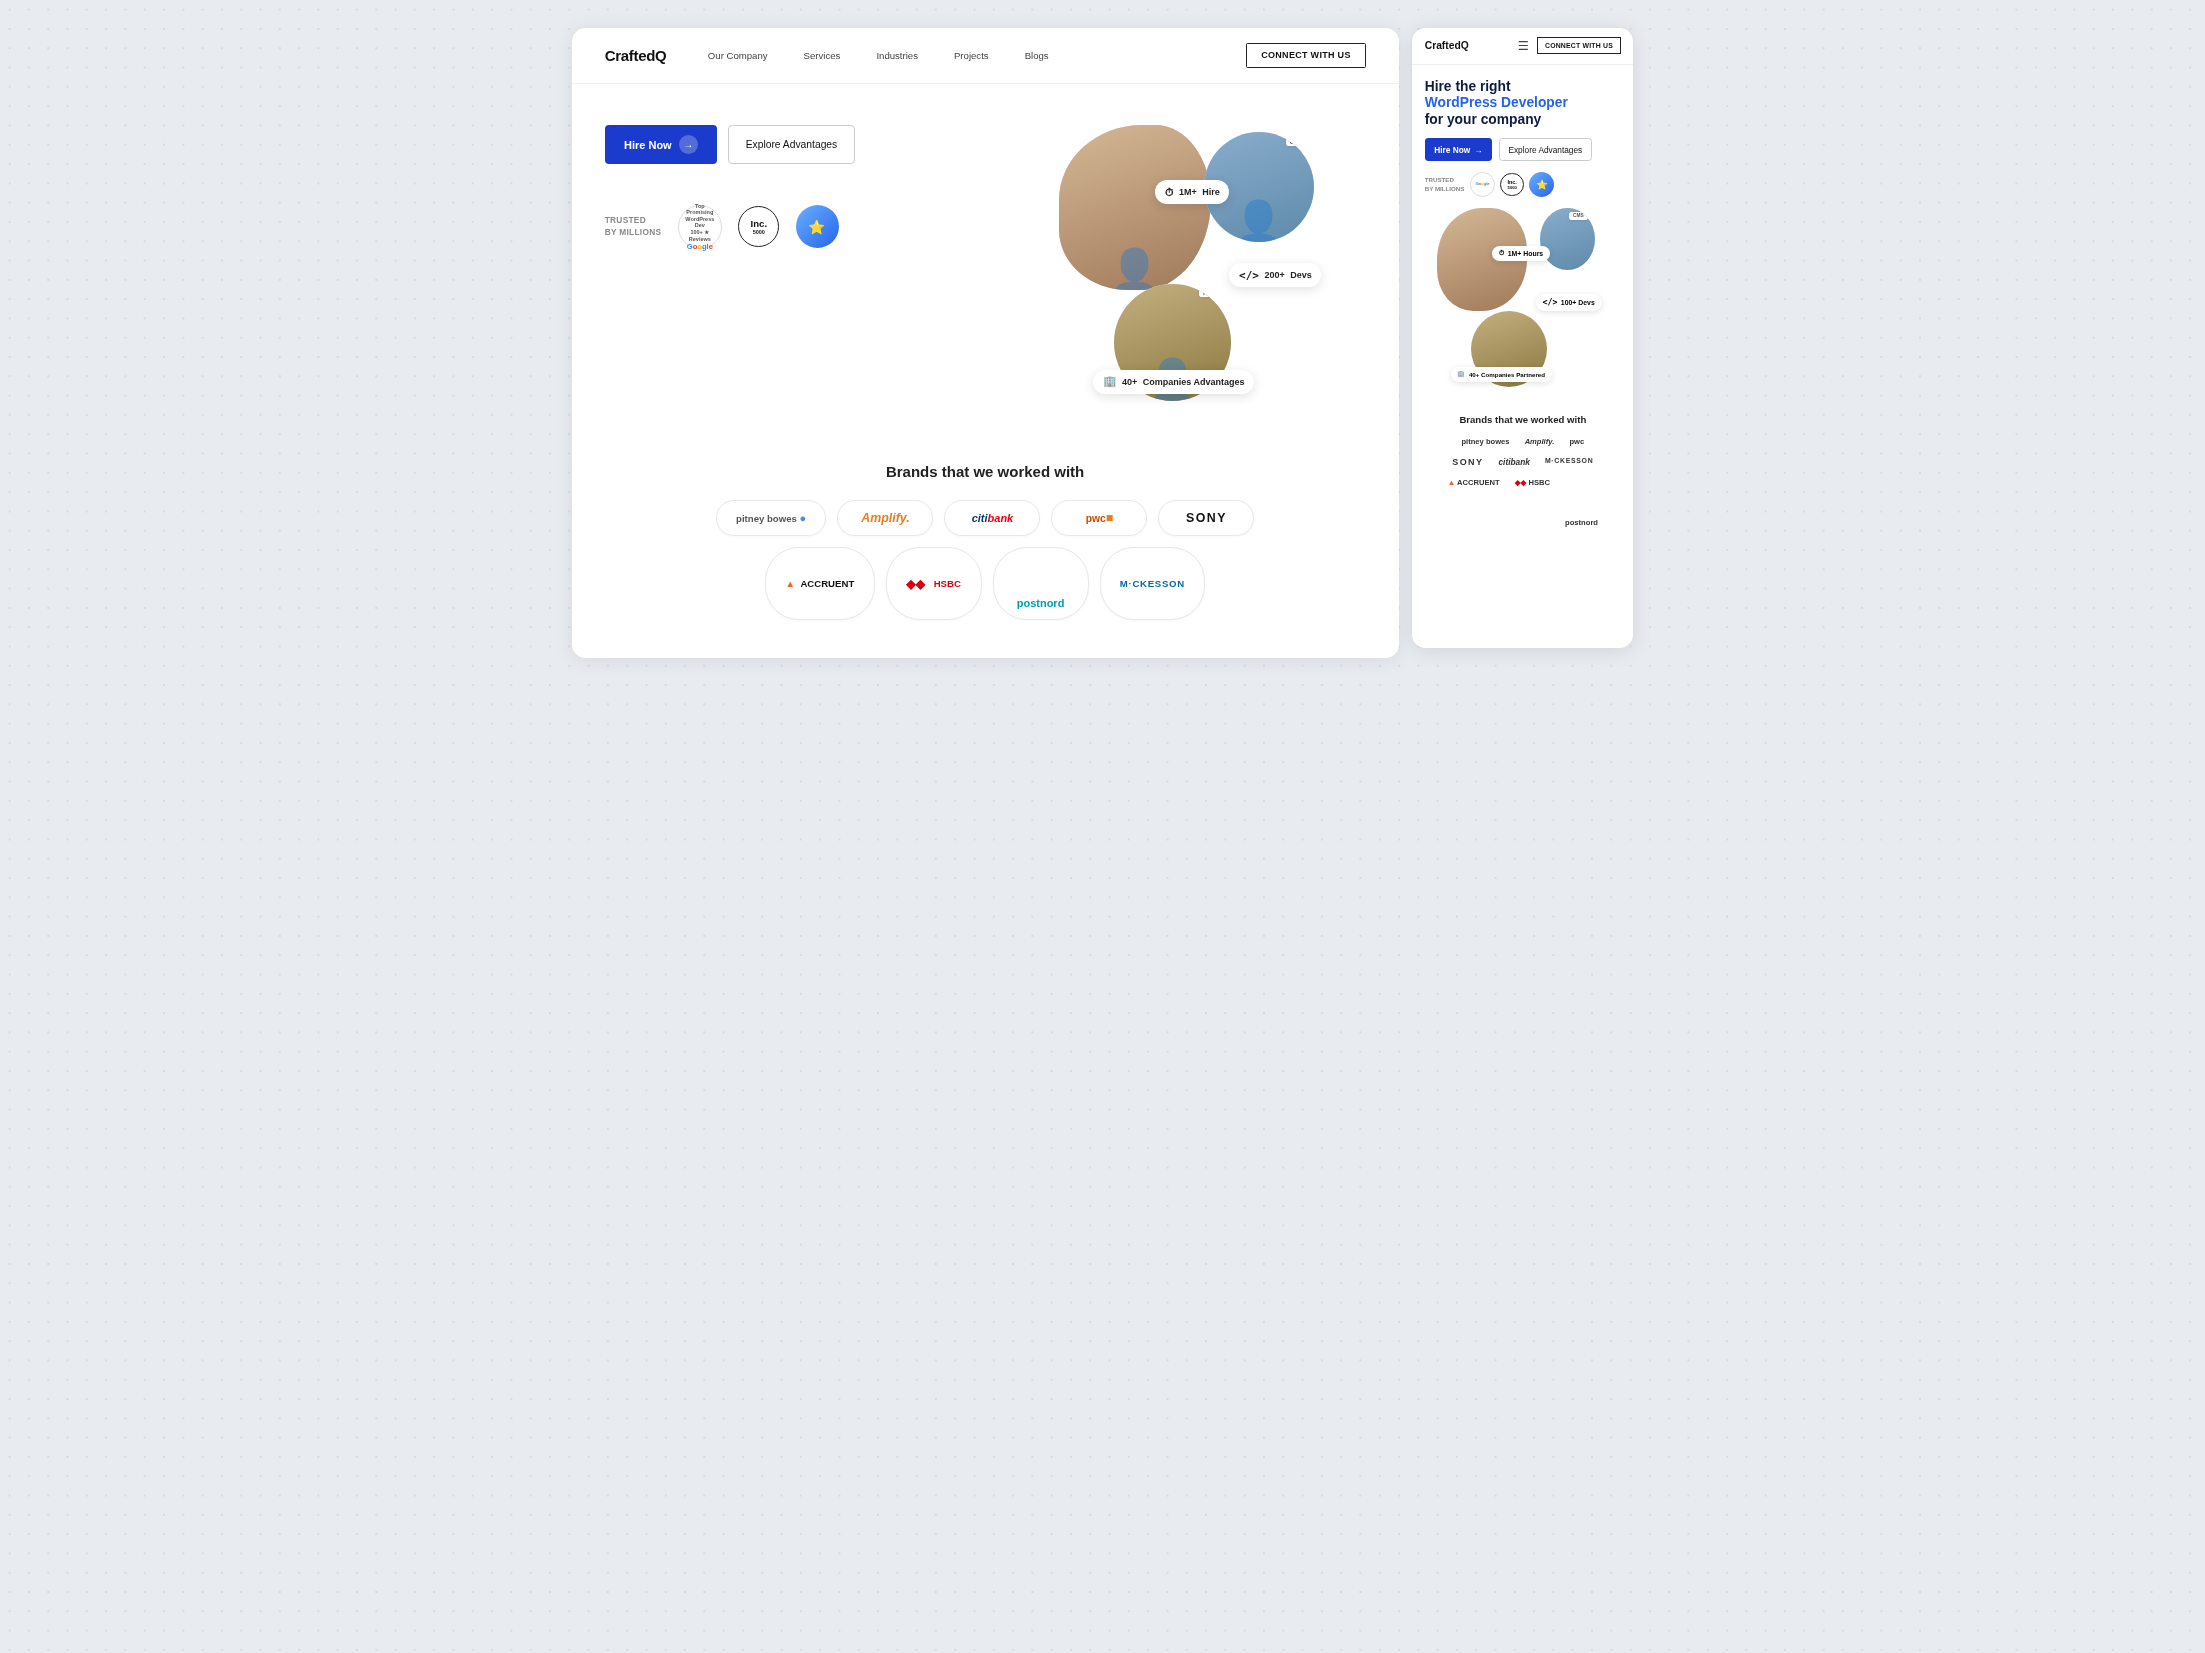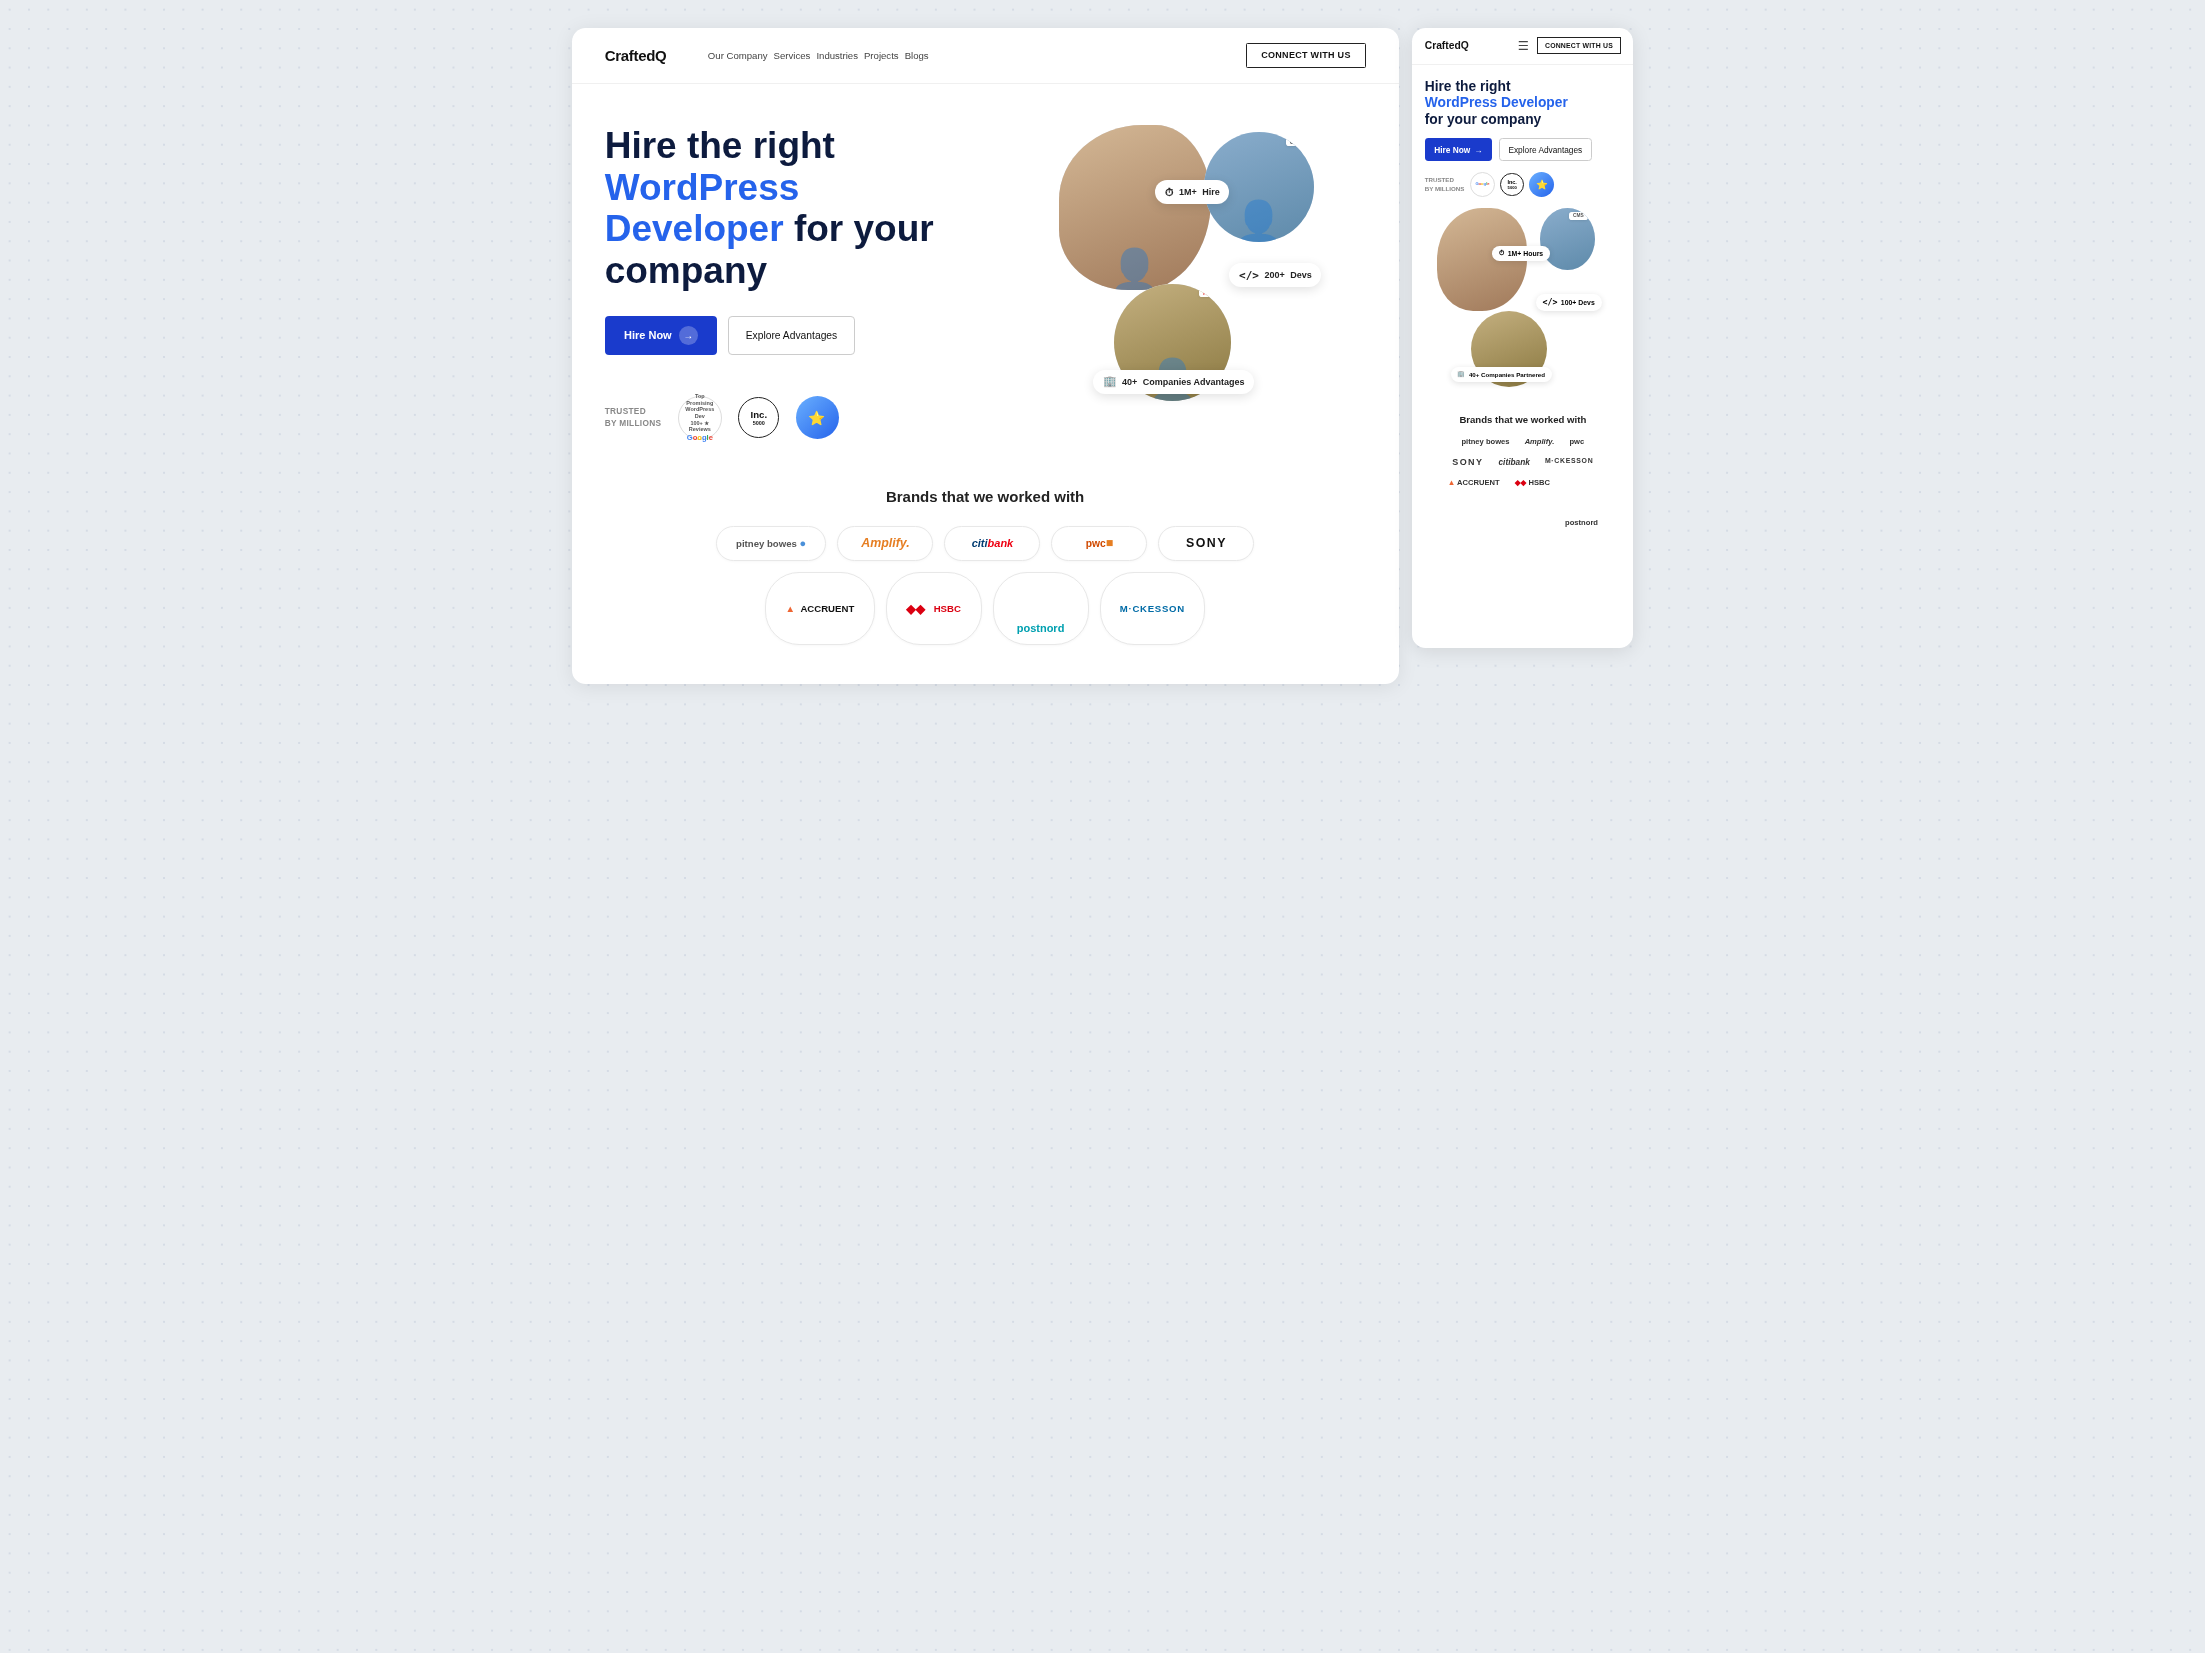--- a/index.html
+++ b/index.html
@@ -52,21 +52,21 @@
     }
     .logo {
       font-size: 15px;
       font-weight: 700;
       color: #111;
       margin-right: 13.8px;
       letter-spacing: -0.3px;
     }
     .nav-links {
       display: flex;
-      gap: 6px;
+      gap: 36px;
       flex: 1;
       align-items: flex-end;
     }
     .nav-link {
       font-size: 9.6px;
       color: #444;
       cursor: pointer;
       text-decoration: none;
       font-weight: 400;
     }
@@ -585,24 +585,20 @@
         <a class="nav-link">Services</a>
         <a class="nav-link">Industries</a>
         <a class="nav-link">Projects</a>
         <a class="nav-link">Blogs</a>
       </div>
       <button class="connect-btn">CONNECT WITH US</button>
     </nav>
 
     <div class="hero">
       <div class="hero-left">
-        <h1 class="hero-title">
-          <span>Hire the right </span><span class="blue">WordPress</span><br>
-          <span class="blue">Developer</span><span> for your company</span>
-        </h1>
 
         <div class="hero-buttons">
           <button class="btn-primary">
             <span>Hire Now</span>
             <span class="arrow-circle">→</span>
           </button>
           <button class="btn-secondary">Explore Advantages</button>
         </div>
 
         <div class="trusted-section">

